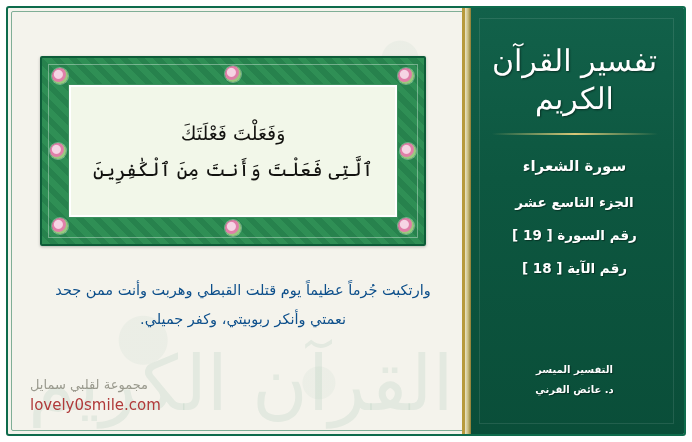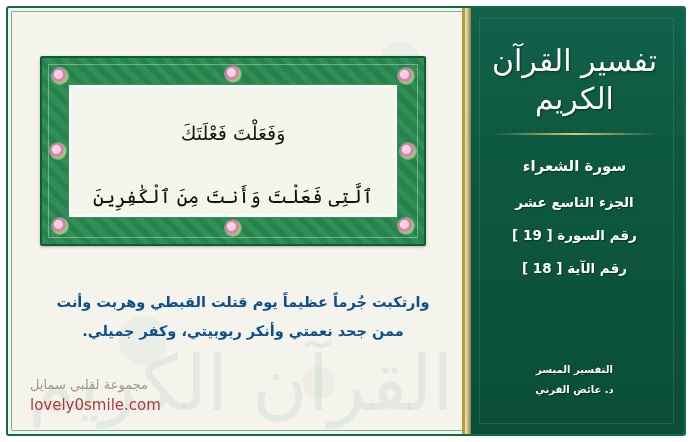--- a/index.html
+++ b/index.html
@@ -208,36 +208,35 @@
     align-items: center;
     justify-content: center;
     direction: rtl;
   }
   .ayah-line {
     font-family: "DejaVu Serif", serif;
     font-size: 19px;
     line-height: 1.9;
     color: #12120f;
     white-space: nowrap;
-    margin-top: 27px;
   }
 
   
   .tafsir {
     position: absolute;
     left: 34px;
     right: 18px;
-    top: 280px;
+    top: 268px;
     direction: rtl;
     text-align: center;
     font-family: "DejaVu Sans", sans-serif;
     font-size: 14.5px;
     line-height: 2;
     color: #0d4f8b;
-    font-weight: bold;
+    font-weight: normal;
   }
 
   
   .credits {
     position: absolute;
     left: 22px;
     bottom: 20px;
     direction: rtl;
     text-align: left;
   }

